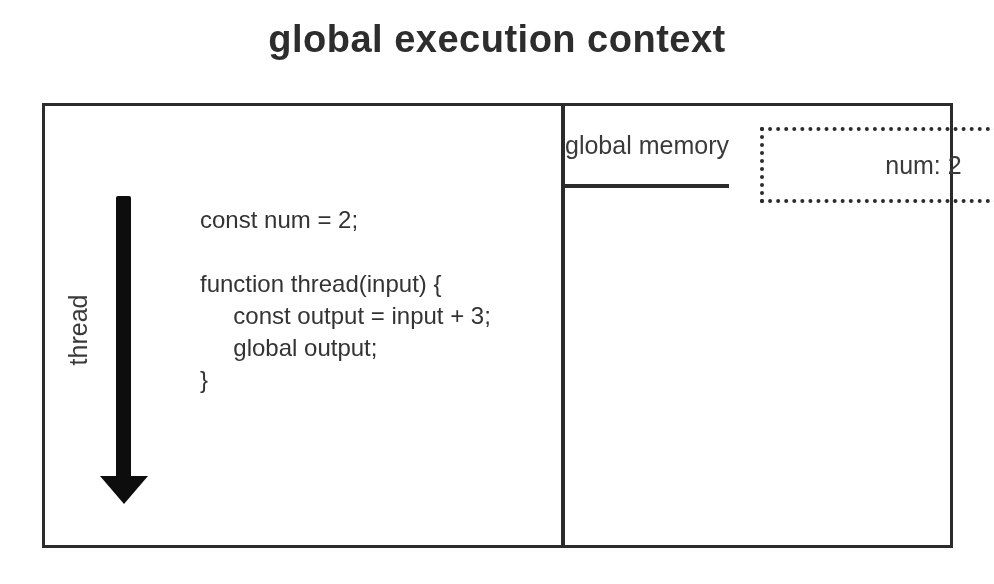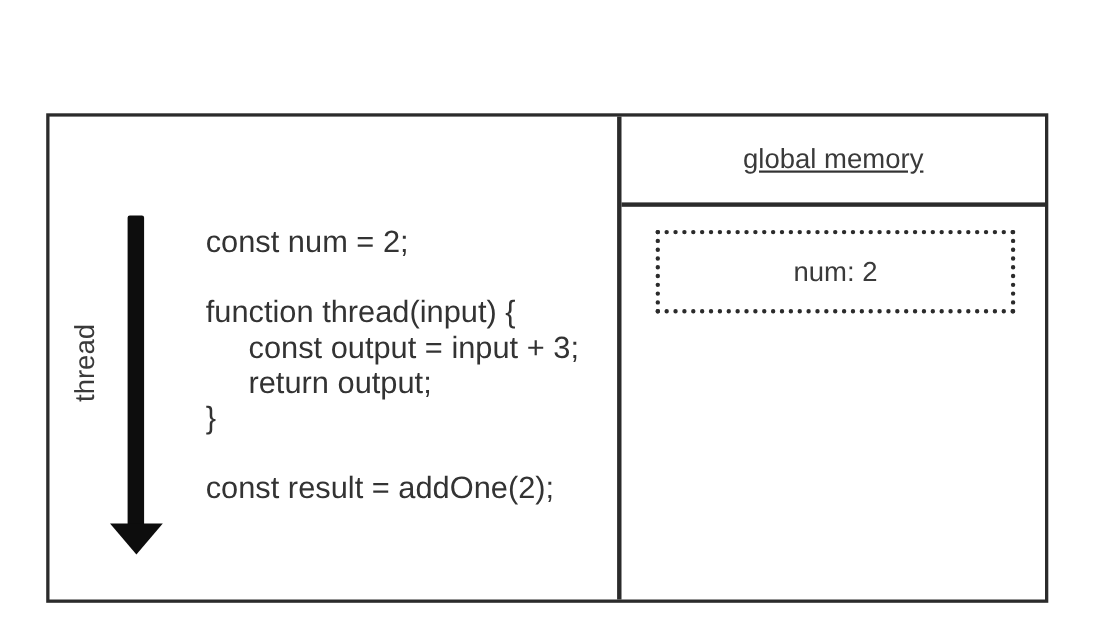--- a/index.html
+++ b/index.html
@@ -79,36 +79,34 @@
     left: 55px;
     top: 370px;
     width: 0;
     height: 0;
     border-left: 24px solid transparent;
     border-right: 24px solid transparent;
     border-top: 28px solid var(--arrow-color);
   }
   .code-block {
     position: absolute;
-    left: 142px;
+    left: 155px;
     top: 98px;
-    font-size: 28px;
+    font-size: 24px;
   }
   .code-line {
     height: 32px;
     line-height: 32px;
     white-space: pre;
   }
   .right-panel {
     position: relative;
     flex: 1;
     height: 100%;
     display: flex;
-    flex-direction: column;
-    text-decoration: underline;
   }
   .memory-header {
     height: 82px;
     border-bottom: 4px solid var(--border-color);
     display: flex;
     align-items: center;
     justify-content: center;
     font-size: 25px;
     color: #3a3a3a;
   }
@@ -128,38 +126,38 @@
     justify-content: center;
     font-size: 25px;
     color: #3a3a3a;
   }
 </style>
 </head>
 <body>
 
 <div class="canvas">
 
+  <h1 class="title">global execution context</h1>
 
   <div class="main-box">
 
     <div class="left-panel">
       <div class="thread-label">thread</div>
       <div class="arrow">
         <div class="arrow-shaft"></div>
         <div class="arrow-head"></div>
       </div>
       <div class="code-block">
         <div class="code-line">const num = 2;</div>
         <div class="code-line"></div>
         <div class="code-line">function thread(input) {</div>
         <div class="code-line">     const output = input + 3;</div>
-        <div class="code-line">     return output;</div>
+        <div class="code-line">     global output;</div>
         <div class="code-line">}</div>
         <div class="code-line"></div>
-        <div class="code-line">const result = addOne(2);</div>
       </div>
     </div>
 
     <div class="right-panel">
       <div class="memory-header">global memory</div>
       <div class="memory-content">
         <div class="memory-entry">num: 2</div>
       </div>
     </div>
 

